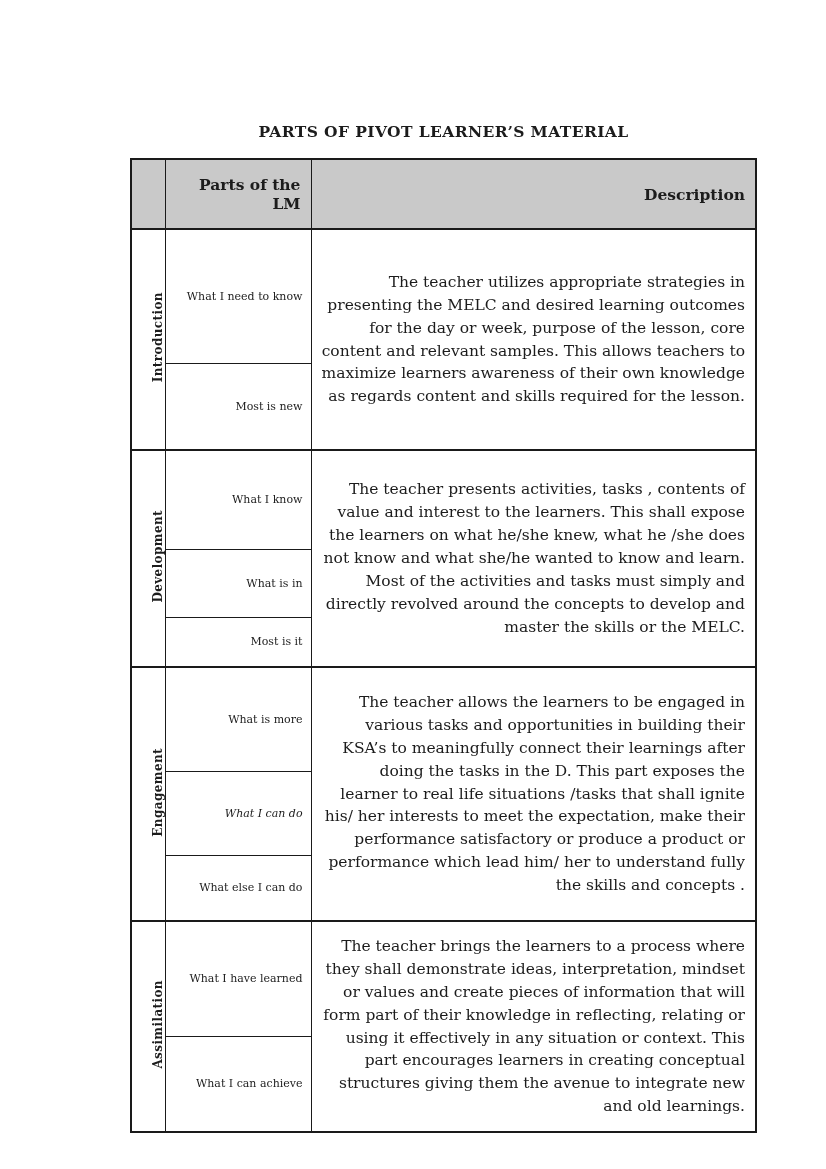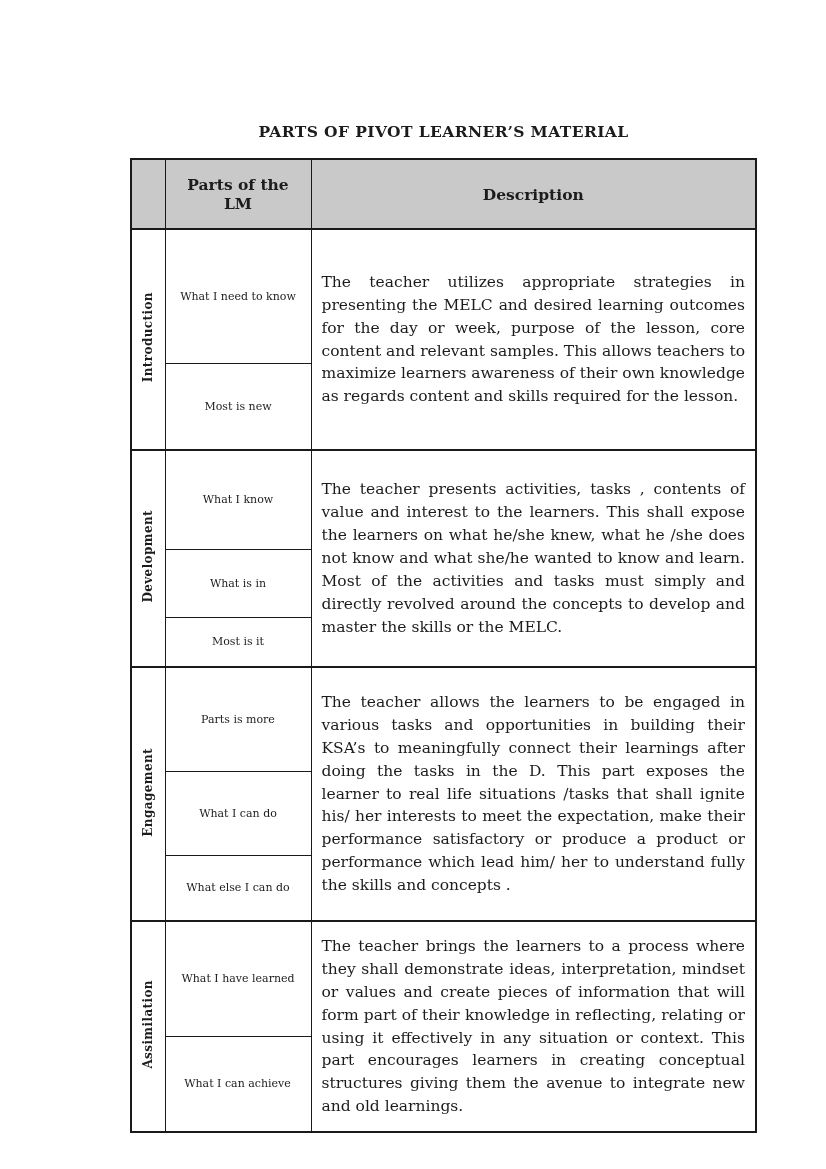--- a/index.html
+++ b/index.html
@@ -33,20 +33,21 @@
   }
   table.parts-table {
     border-collapse: collapse;
     width: 627px;
     table-layout: fixed;
     border: 2px solid var(--border-color, #1a1a1a);
   }
   table.parts-table th,
   table.parts-table td {
     border: 1.6px solid var(--border-color, #1a1a1a);
+    text-align: right;
   }
   tr.group-start td { border-top: 2px solid var(--border-color, #1a1a1a); }
   th {
     background: var(--header-bg, #c9c9c9);
     font-size: 15.5px;
     font-weight: bold;
     text-align: center;
     vertical-align: middle;
     height: 64px;
     padding: 2px 10px;
@@ -78,21 +79,21 @@
     font-size: 15.5px;
     line-height: 1.48;
     padding: 6px 10px;
   }
   .h129 { height: 125px; }
   .h81  { height: 77px; }
   .h94  { height: 90px; }
   .h63  { height: 59px; }
   .h44  { height: 40px; }
   .h99  { height: 95px; }
-  .h79  { height: 75px; }
+  .h79  { height: 75px; font-style: italic; }
   .h60  { height: 56px; }
   .h110 { height: 106px; }
   .h90  { height: 86px; padding-left: 7px; }
   .footer {
     text-align: right;
     font-style: italic;
     font-size: 15px;
     margin: 9px 32px 0 0;
   }
 </style>
@@ -141,21 +142,21 @@
           <td class="part-cell h63">What is in</td>
         </tr>
         <tr>
           <td class="part-cell h44">Most is it</td>
         </tr>
 
         <tr class="group-start">
           <td class="phase-cell" rowspan="3">
             <span class="vtext">Engagement</span>
           </td>
-          <td class="part-cell h99">Parts is more</td>
+          <td class="part-cell h99">What is more</td>
           <td class="desc-cell" rowspan="3">The teacher allows the learners to be engaged in various tasks and opportunities in building their KSA’s to meaningfully connect their learnings after doing the tasks in the D. This part exposes the learner to real life situations /tasks that shall ignite his/ her interests to meet the expectation, make their performance satisfactory or produce a product or performance which lead him/ her to understand fully the skills and concepts .</td>
         </tr>
         <tr>
           <td class="part-cell h79">What I can do</td>
         </tr>
         <tr>
           <td class="part-cell h60">What else I can do</td>
         </tr>
 
         <tr class="group-start">

